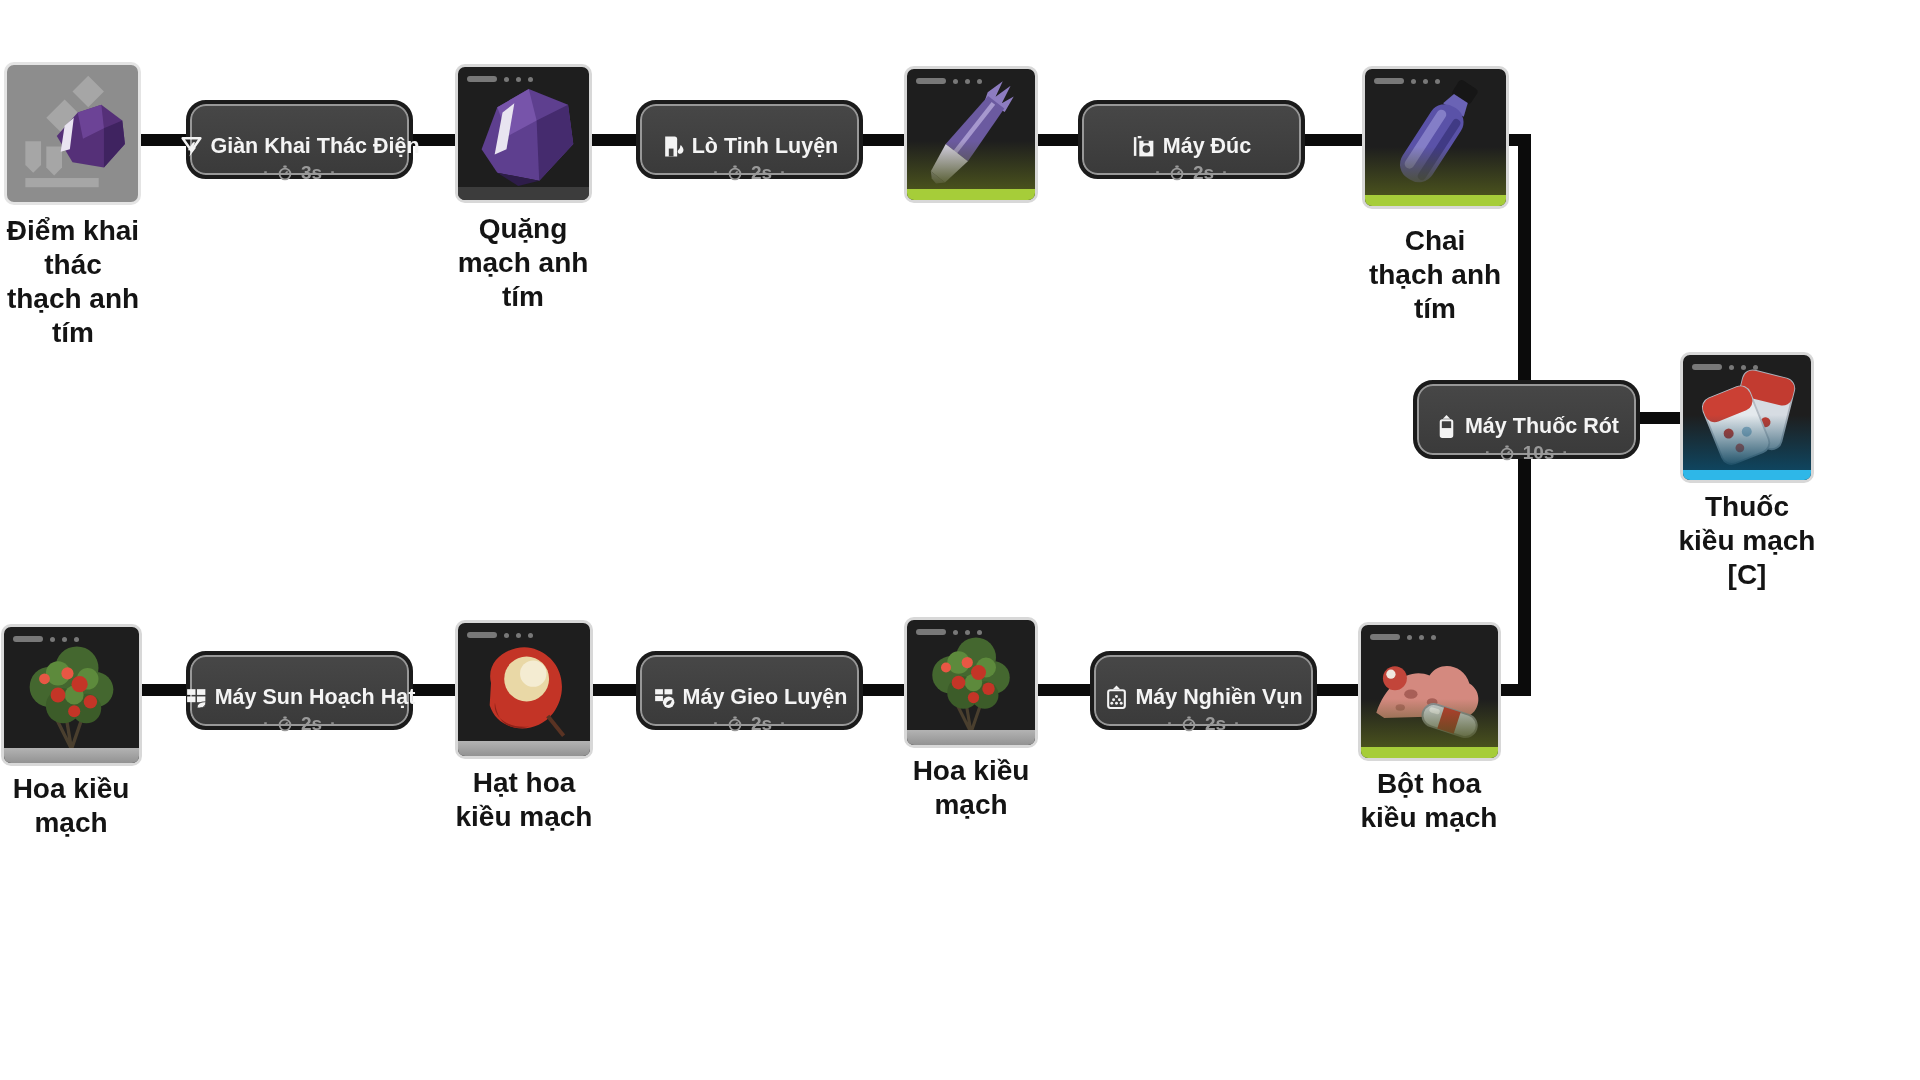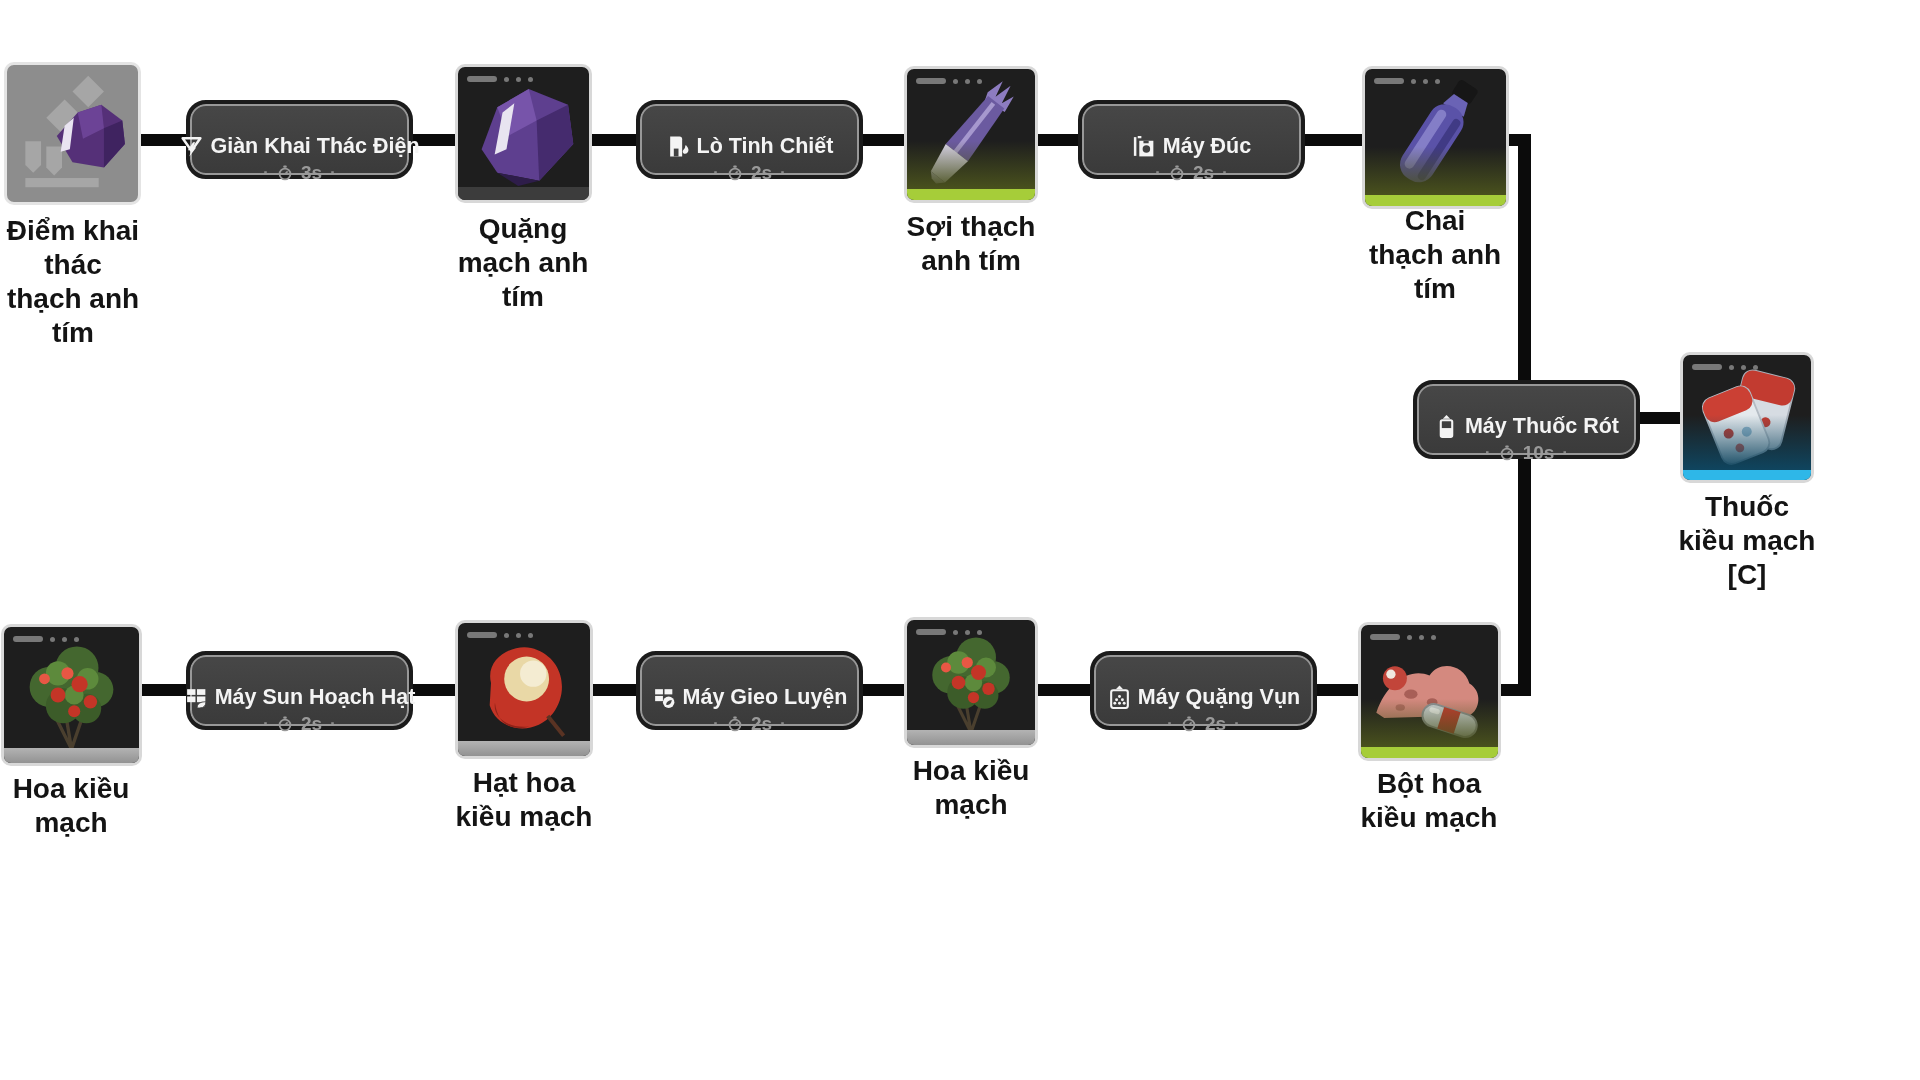--- a/index.html
+++ b/index.html
@@ -110,43 +110,41 @@
         <polygon points="40,16 44,2 47,15 51,1 54,16 58,6 60,20 42,22" fill="#8d7cc0"></polygon>
         <polygon points="42,18 58,18 61,68 39,68" fill="#6b5aa0"></polygon>
         <rect x="47" y="20" width="3.5" height="50" fill="#b9aede" opacity="0.75"></rect>
         <polygon points="39,68 61,68 57,92 43,92" fill="#d9d4ea"></polygon>
         <polygon points="43,92 57,92 52,97 47,96" fill="#bdb6d8"></polygon>
       </g>
     </svg>
     <div class="fade green"></div>
     <div class="bar green"></div>
   </div>
-  <div class="label" style="left:886px;top:210px">Sợi thạch
-anh tím</div>
 
   <div class="card" style="left:1362px;top:66px;width:147px;height:143px">
     <div class="chrome">
         <span class="dash"></span>
         <span class="dot"></span>
         <span class="dot"></span>
         <span class="dot"></span>
       </div>
     <svg class="art" viewBox="0 0 100 100">
       <g transform="rotate(33 50 50)">
         <rect x="42" y="4" width="16" height="13" rx="3" fill="#161616"></rect>
         <polygon points="44,16 56,16 59,26 41,26" fill="#6a63b5"></polygon>
         <rect x="37" y="24" width="26" height="62" rx="12" fill="#5a52a8"></rect>
         <rect x="41" y="30" width="7" height="50" rx="3.5" fill="#8c86cc" opacity="0.85"></rect>
         <rect x="54" y="30" width="6" height="52" rx="3" fill="#403a85"></rect>
       </g>
     </svg>
     <div class="fade green"></div>
     <div class="bar green"></div>
   </div>
-  <div class="label" style="left:1350px;top:204px">Chai
+  <div class="label" style="left:1350px;top:224px">Chai
 thạch anh
 tím</div>
 
   <div class="card" style="left:1680px;top:352px;width:134px;height:131px">
     <div class="chrome">
         <span class="dash"></span>
         <span class="dot"></span>
         <span class="dot"></span>
         <span class="dot"></span>
       </div>
@@ -302,21 +300,21 @@
 
   <div class="pill" style="left:636px;top:100px">
     <div class="pill-name">
       <span>
           <svg width="25" height="25" viewBox="0 0 24 24">
             <path d="M4 2.5 H13 Q15.5 2.5 15.5 5 V21.5 H4 Z" fill="#f4f4f4"></path>
             <rect x="7.5" y="14" width="4.5" height="7.5" fill="#414141"></rect>
             <path d="M19.5 11 c2.2 2.6 2.8 4.8 1.2 6.8 c-1.2 1.5 -3.2 1.6 -4.2 0.4 c-0.9 -1.2 -0.4 -2.5 0.5 -3.4 c0.9 -0.9 1.8 -2.1 1.3 -3.8 z" fill="#f4f4f4"></path>
           </svg>
         </span>
-      <span>Lò Tinh Chiết</span>
+      <span>Lò Tinh Luyện</span>
     </div>
     <div class="pill-timer">
       <span class="sep">·</span>
       <span>
           <svg width="16" height="16" viewBox="0 0 16 16">
             <rect x="6.2" y="0.5" width="3.6" height="2.2" rx="1" fill="#9a9a9a"></rect>
             <circle cx="8" cy="9" r="5.4" fill="none" stroke="#9a9a9a" stroke-width="1.8"></circle>
             <path d="M8 9 L10.6 6.4" stroke="#9a9a9a" stroke-width="1.6"></path>
           </svg>
         </span>
@@ -438,21 +436,21 @@
             <polygon points="12,0.5 15.5,4 8.5,4" fill="#f4f4f4"></polygon>
             <rect x="4" y="5" width="16" height="17" rx="2" fill="none" stroke="#f4f4f4" stroke-width="2"></rect>
             <circle cx="12" cy="11" r="1.4" fill="#f4f4f4"></circle>
             <circle cx="9.2" cy="14.2" r="1.4" fill="#f4f4f4"></circle>
             <circle cx="14.8" cy="14.2" r="1.4" fill="#f4f4f4"></circle>
             <circle cx="7.5" cy="17.5" r="1.4" fill="#f4f4f4"></circle>
             <circle cx="12" cy="17.5" r="1.4" fill="#f4f4f4"></circle>
             <circle cx="16.5" cy="17.5" r="1.4" fill="#f4f4f4"></circle>
           </svg>
         </span>
-      <span>Máy Quặng Vụn</span>
+      <span>Máy Nghiền Vụn</span>
     </div>
     <div class="pill-timer">
       <span class="sep">·</span>
       <span>
           <svg width="16" height="16" viewBox="0 0 16 16">
             <rect x="6.2" y="0.5" width="3.6" height="2.2" rx="1" fill="#9a9a9a"></rect>
             <circle cx="8" cy="9" r="5.4" fill="none" stroke="#9a9a9a" stroke-width="1.8"></circle>
             <path d="M8 9 L10.6 6.4" stroke="#9a9a9a" stroke-width="1.6"></path>
           </svg>
         </span>

